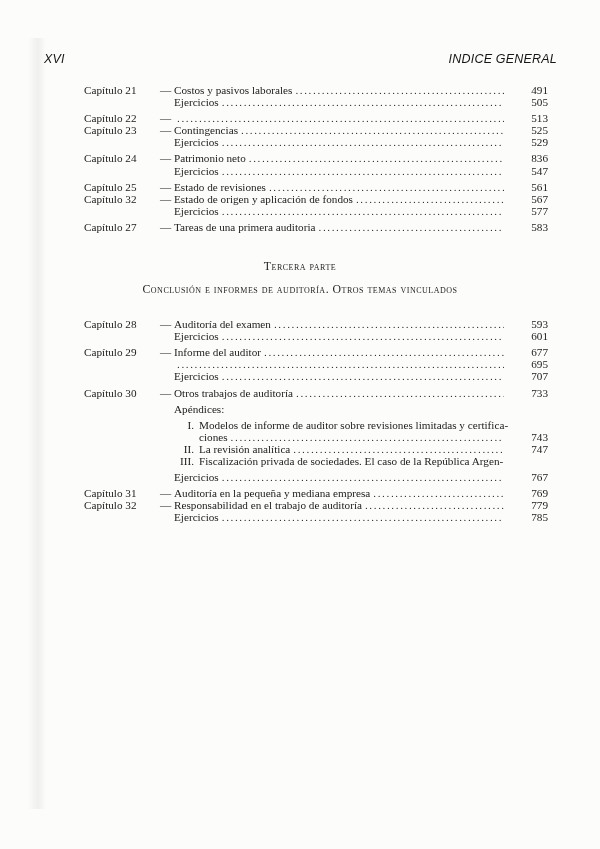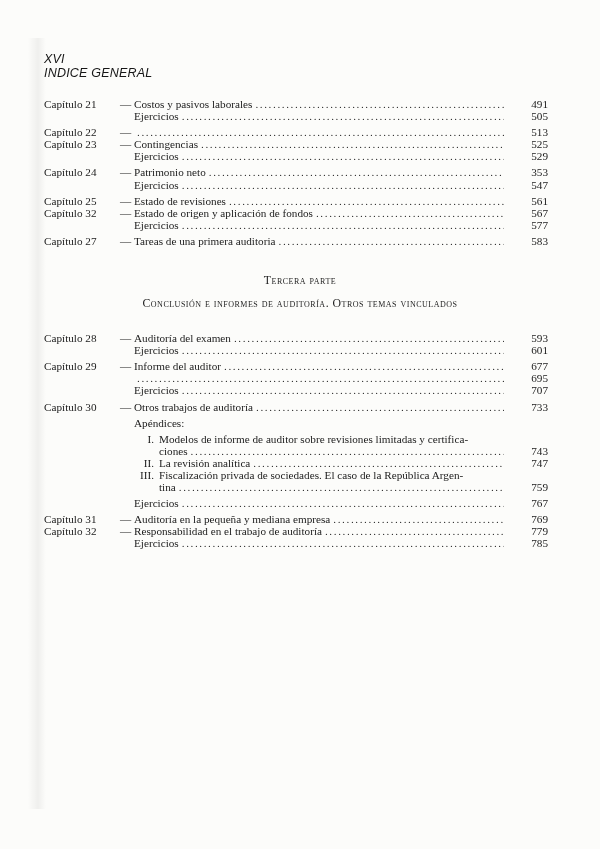--- a/index.html
+++ b/index.html
@@ -20,33 +20,32 @@
   }
 
   .page-header {
     margin: 52px 43px 18px 44px;
     display: flex; justify-content: space-between; align-items: baseline;
     font-family: "Liberation Sans", sans-serif;
     font-style: italic;
     font-size: 12.5px;
     letter-spacing: 0.2px;
     color: #161616;
-    flex-direction: column;
   }
 
   .toc {
     padding: 0 52px 0 44px;
     font-size: 11.2px;
   }
   .toc-block-1 { margin-top: 17px; }
   .toc-block-2 { margin-top: 21px; }
 
   .row { display: flex; align-items: baseline; line-height: 12.1px; }
   .row.gap { margin-top: 4px; }
-  .chap  { flex: none; width: 76px; white-space: nowrap; }
+  .chap  { flex: none; width: 76px; white-space: nowrap; margin-left: 40px; }
   .dash  { flex: none; width: 14px; }
   .num   { display: none; }
   .kind-roman .num, .kind-cont .num { display: block; flex: none; width: 20px; text-align: right; margin-right: 5px; }
   .title { flex: none; white-space: nowrap; }
   .dots  { flex: 1; min-width: 0; overflow: hidden; white-space: nowrap; letter-spacing: 1.6px; margin: 0 4px 0 3px; color: #222; }
   .dots::after { content: "...................................................................................................................................................."; }
   .no-page .dots::after { content: ""; }
   .page  { flex: none; width: 40px; text-align: right; }
 
   .part-heading {
@@ -115,21 +114,21 @@
     <span class="title">Ejercicios</span>
     <span class="dots"></span>
     <span class="page">529</span>
   </div>
     <div class="row kind-chapter gap">
     <span class="chap">Capítulo 24</span>
     <span class="dash">—</span>
 
     <span class="title">Patrimonio neto</span>
     <span class="dots"></span>
-    <span class="page">353</span>
+    <span class="page">836</span>
   </div>
     <div class="row kind-sub">
     <span class="chap"></span>
     <span class="dash"></span>
 
     <span class="title">Ejercicios</span>
     <span class="dots"></span>
     <span class="page">547</span>
   </div>
     <div class="row kind-chapter gap">
@@ -250,28 +249,20 @@
     <span class="page">747</span>
   </div>
     <div class="row kind-roman no-page">
     <span class="chap"></span>
     <span class="dash"></span>
     <span class="num">III.</span>
     <span class="title">Fiscalización privada de sociedades. El caso de la República Argen-</span>
     <span class="dots"></span>
     <span class="page"></span>
   </div>
-    <div class="row kind-cont">
-    <span class="chap"></span>
-    <span class="dash"></span>
-    <span class="num"></span>
-    <span class="title">tina</span>
-    <span class="dots"></span>
-    <span class="page">759</span>
-  </div>
     <div class="row kind-sub gap">
     <span class="chap"></span>
     <span class="dash"></span>
 
     <span class="title">Ejercicios</span>
     <span class="dots"></span>
     <span class="page">767</span>
   </div>
     <div class="row kind-chapter gap">
     <span class="chap">Capítulo 31</span>

